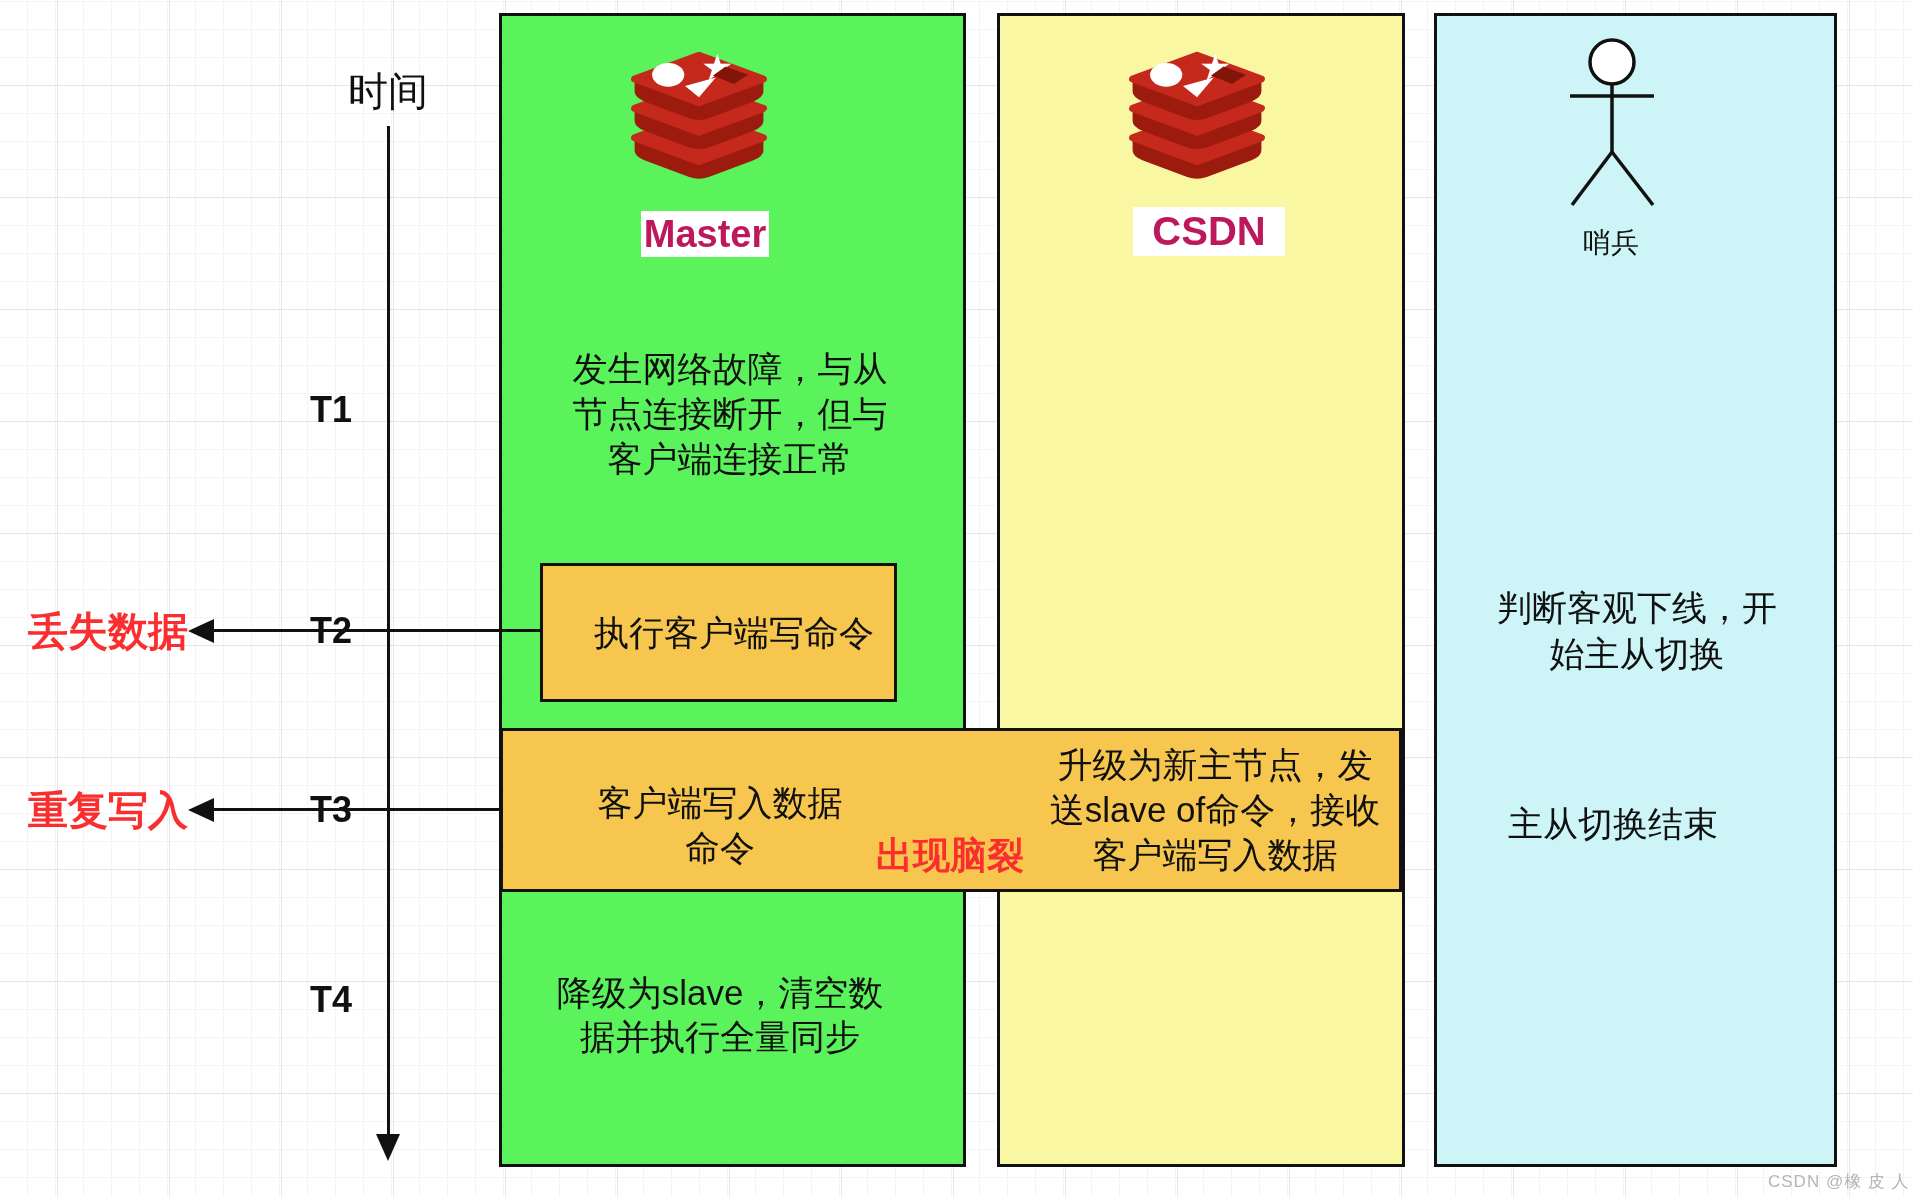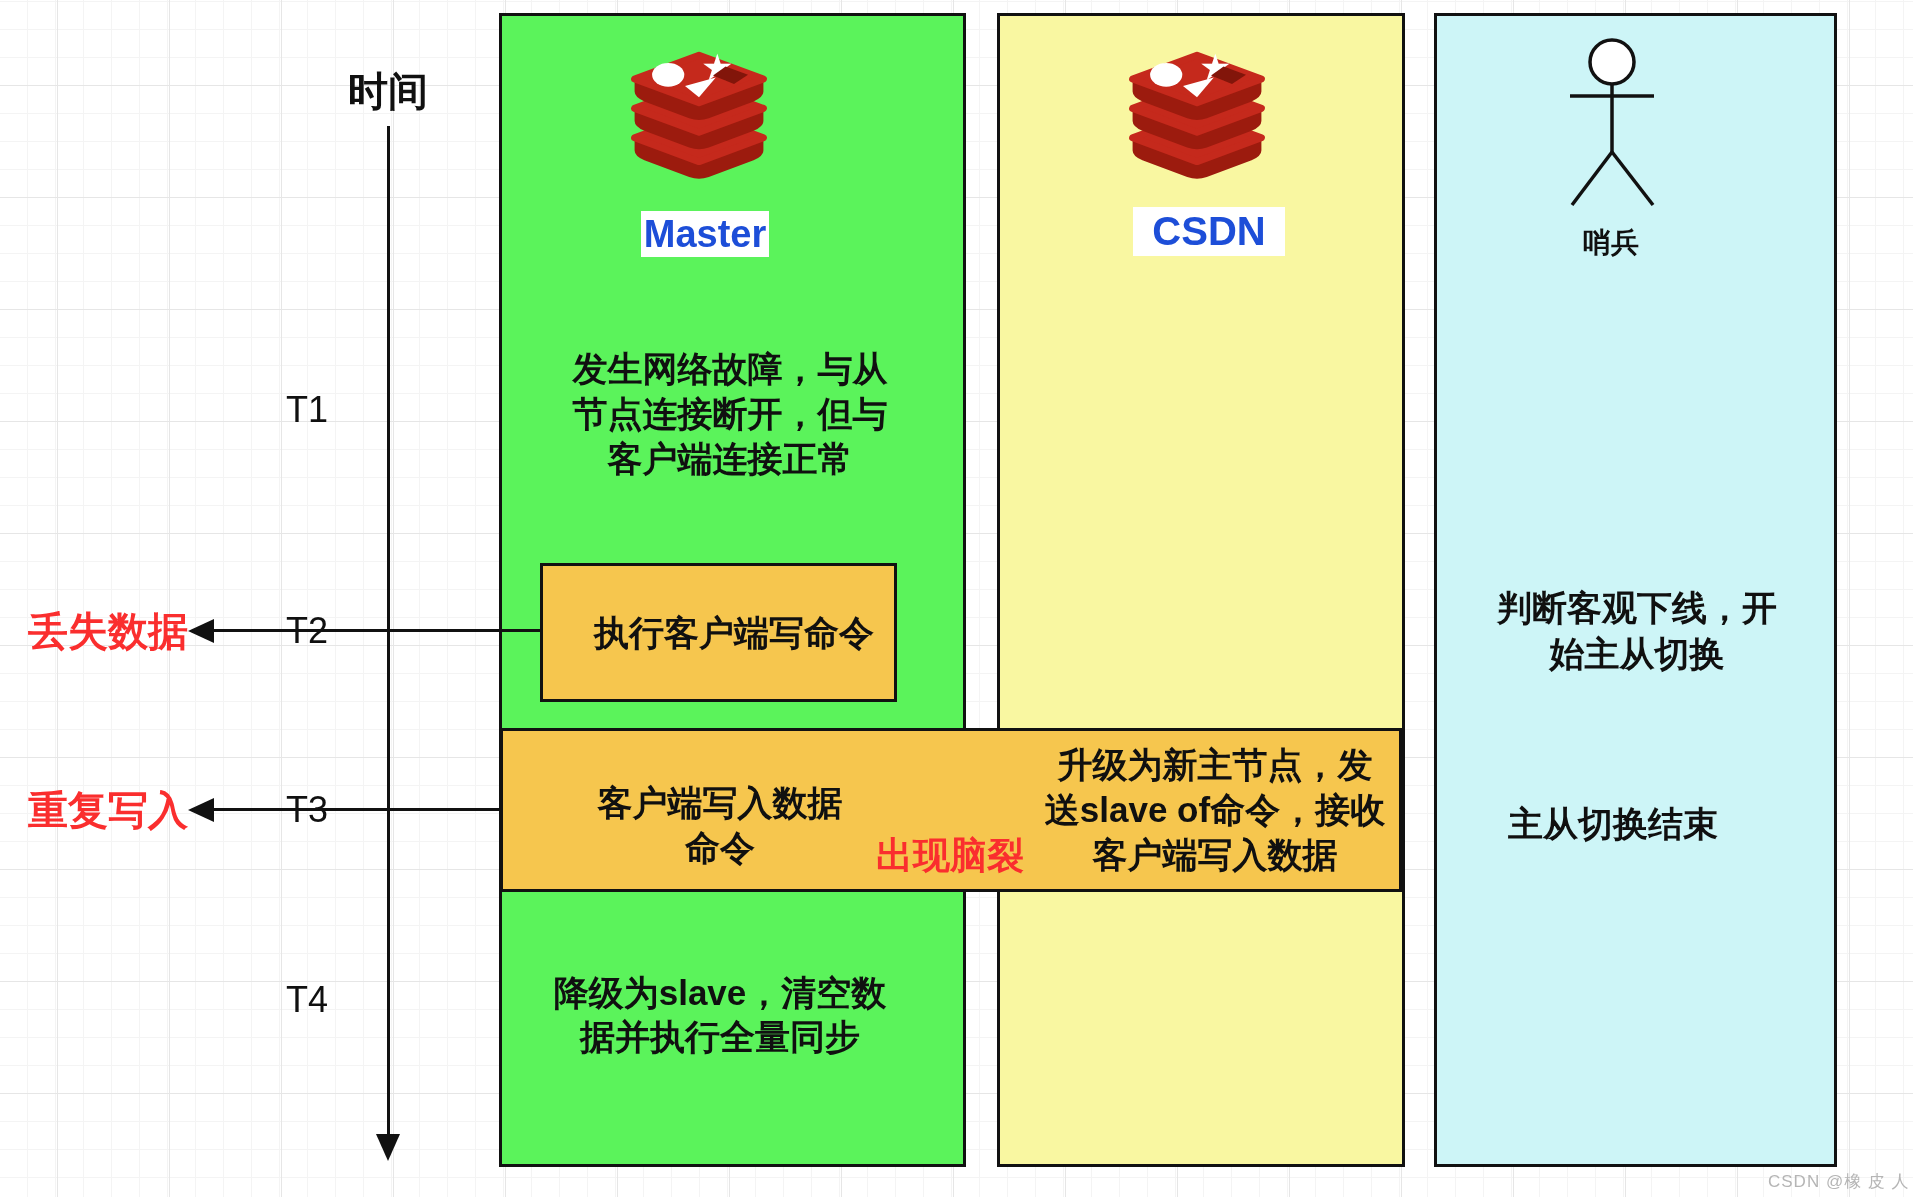--- a/index.html
+++ b/index.html
@@ -10,24 +10,24 @@
     background-image:
       linear-gradient(#e6e6e6 1px, transparent 1px),
       linear-gradient(90deg,#e6e6e6 1px, transparent 1px),
       linear-gradient(#f4f4f4 1px, transparent 1px),
       linear-gradient(90deg,#f4f4f4 1px, transparent 1px);
     background-size:112px 112px,112px 112px,28px 28px,28px 28px;
     background-position:57px 85px,57px 85px,0 1px,27px 0;
   }
   .abs{position:absolute;}
   .col{box-sizing:border-box;border:3px solid #111;top:13px;height:1154px;}
-  .txt{font-weight:bold;color:#101010;text-align:center;white-space:pre-line;}
+  .txt{font-weight:normal;color:#101010;text-align:center;white-space:pre-line;}
   .body-cn{font-size:35px;line-height:45px;}
-  .namebox{background:#fff;color:#1d4ed8;font-weight:bold;display:flex;align-items:center;justify-content:center;}
-  .tick{font-size:36px;font-weight:normal;color:#101010;width:52px;text-align:center;line-height:40px;}
+  .namebox{background:#fff;color:#be185d;font-weight:bold;display:flex;align-items:center;justify-content:center;}
+  .tick{font-size:36px;font-weight:bold;color:#101010;width:52px;text-align:center;line-height:40px;padding-left:24px;}
   .redlbl{font-size:40px;font-weight:bold;color:#fa2e2e;line-height:44px;white-space:nowrap;}
   .hline{height:3px;background:#111;}
   .arrow-left{width:0;height:0;border-top:12px solid transparent;border-bottom:12px solid transparent;border-right:26px solid #111;}
   .obox{box-sizing:border-box;background:#f6c64e;border:3px solid #111;}
   .watermark{font-size:17px;color:#b5b5b5;letter-spacing:1px;white-space:nowrap;}
 </style>
 </head>
 <body>
 
 <div id="stage">

